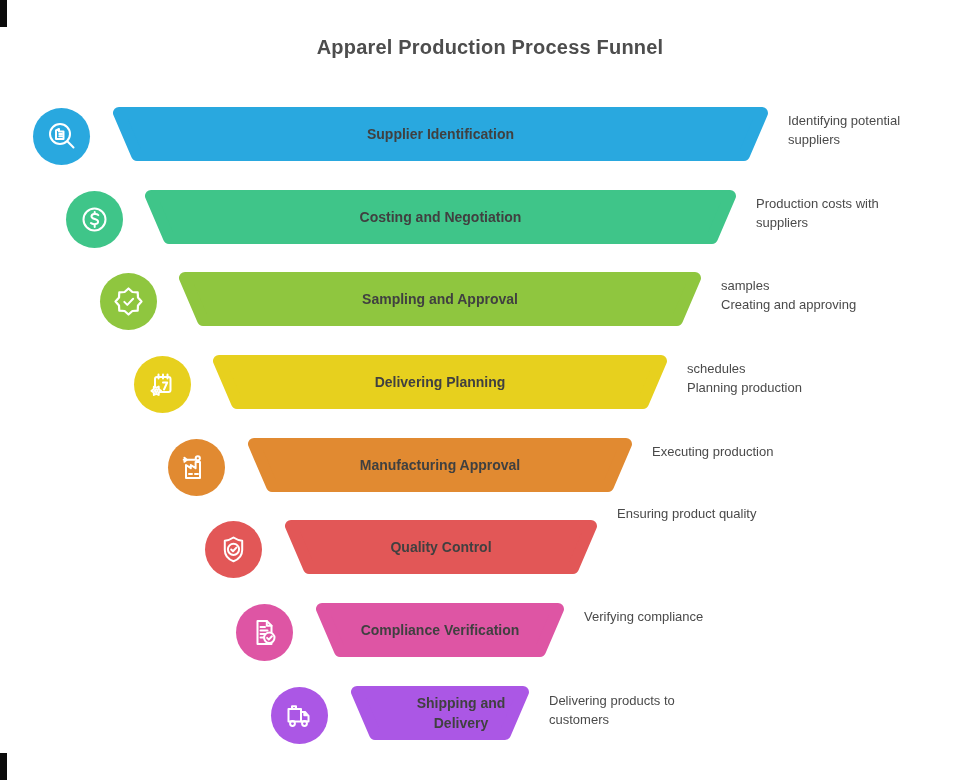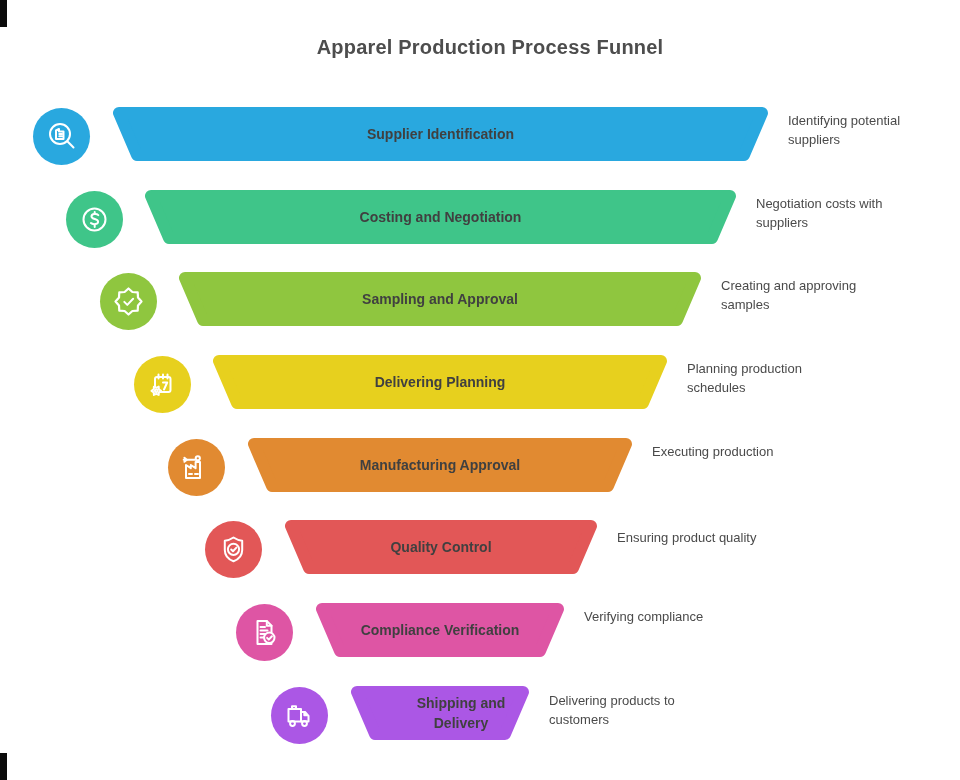--- a/index.html
+++ b/index.html
@@ -62,61 +62,61 @@
       <circle cx="18" cy="18" r="11"></circle>
       <path d="M21.8,13.6 C20.4,12.2 15,11.9 15,14.9 C15,18.2 21.6,16.8 21.6,20.2 C21.6,23.1 16.2,23.2 14.4,21.6"></path>
       <path d="M18.2,10.6 V12.4 M18.2,23.6 V25.4"></path>
     </g>
   </svg>
   <svg class="bar-svg" style="left:144px;top:190px" width="593" height="55">
     <polygon points="7,6 586,6 568,48 25,48" stroke-width="12" stroke-linejoin="round" fill="#3FC589" stroke="#3FC589"></polygon>
   </svg>
   <div class="bar-label" style="left:159px;top:190px;width:563px">Costing and Negotiation</div>
   <div class="desc" style="left:756px;top:194px">
-    <span>Negotiation costs with</span>
+    <span>Production costs with</span>
     <span>suppliers</span>
   </div>
 </div>
 
 <div>
   <svg class="icon-svg" style="left:100px;top:273px" width="57" height="57">
     <circle cx="28.5" cy="28.5" r="28.5" fill="#8FC63F"></circle>
     <g class="icon-art" transform="translate(10.5,10.5)">
       <polygon stroke-width="2.2" points="31,18 27.5,21.9 27.2,27.2 21.9,27.5 18,31 14.1,27.5 8.8,27.2 8.5,21.9 5,18 8.5,14.1 8.8,8.8 14.1,8.5 18,5 21.9,8.5 27.2,8.8 27.5,14.1"></polygon>
       <polyline points="13.8,18.4 16.8,21.4 22.6,15.2"></polyline>
     </g>
   </svg>
   <svg class="bar-svg" style="left:178px;top:272px" width="524" height="55">
     <polygon points="7,6 517,6 499,48 25,48" stroke-width="12" stroke-linejoin="round" fill="#8FC63F" stroke="#8FC63F"></polygon>
   </svg>
   <div class="bar-label" style="left:193px;top:272px;width:494px">Sampling and Approval</div>
   <div class="desc" style="left:721px;top:276px">
+    <span>samples</span>
     <span>Creating and approving</span>
-    <span>samples</span>
   </div>
 </div>
 
 <div>
   <svg class="icon-svg" style="left:134px;top:356px" width="57" height="57">
     <circle cx="28.5" cy="28.5" r="28.5" fill="#E7D01E"></circle>
     <g class="icon-art" transform="translate(10.5,10.5)">
       <rect x="10.5" y="10.5" width="15.5" height="15" rx="2"></rect>
       <path d="M14,8 v4 M18.5,8 v4 M23,8 v4"></path>
       <path d="M18.5,16 h4.2 l-3.2,7"></path>
       <polygon stroke-width="2" points="16.6,24.3 14.4,25.8 14.2,28.46 11.8,27.3 9.4,28.46 9.2,25.8 7,24.3 9.2,22.8 9.4,20.14 11.8,21.3 14.2,20.14 14.4,22.8" fill="#E7D01E"></polygon>
       <circle cx="11.8" cy="24.3" r="1.4"></circle>
     </g>
   </svg>
   <svg class="bar-svg" style="left:212px;top:355px" width="456" height="55">
     <polygon points="7,6 449,6 431,48 25,48" stroke-width="12" stroke-linejoin="round" fill="#E7D01E" stroke="#E7D01E"></polygon>
   </svg>
   <div class="bar-label" style="left:227px;top:355px;width:426px">Delivering Planning</div>
   <div class="desc" style="left:687px;top:359px">
+    <span>schedules</span>
     <span>Planning production</span>
-    <span>schedules</span>
   </div>
 </div>
 
 <div>
   <svg class="icon-svg" style="left:168px;top:439px" width="57" height="57">
     <circle cx="28.5" cy="28.5" r="28.5" fill="#E18A31"></circle>
     <g class="icon-art" transform="translate(10.5,10.5)">
       <path d="M7.5,28.5 V15.5 l4.8,3.2 V15.5 l4.8,3.2 V12.5 h4.4 V28.5 z"></path>
       <path d="M10.5,24.5 h3 M16.5,24.5 h3"></path>
       <circle cx="19.3" cy="8.8" r="2.1"></circle>
@@ -140,21 +140,21 @@
     <g class="icon-art" transform="translate(10.5,10.5)">
       <path d="M18,6 C15.2,7.9 12.2,8.9 9.3,9.2 V18.6 C9.3,24.8 13.9,28.3 18,29.8 C22.1,28.3 26.7,24.8 26.7,18.6 V9.2 C23.8,8.9 20.8,7.9 18,6 z"></path>
       <circle cx="18" cy="17.8" r="5.6"></circle>
       <polyline points="15.7,18 17.5,19.8 20.9,16.1"></polyline>
     </g>
   </svg>
   <svg class="bar-svg" style="left:284px;top:520px" width="314" height="55">
     <polygon points="7,6 307,6 289,48 25,48" stroke-width="12" stroke-linejoin="round" fill="#E25757" stroke="#E25757"></polygon>
   </svg>
   <div class="bar-label" style="left:299px;top:520px;width:284px">Quality Control</div>
-  <div class="desc" style="left:617px;top:528px">
+  <div class="desc" style="left:617px;top:504px">
     <span>Ensuring product quality</span>
     <span></span>
   </div>
 </div>
 
 <div>
   <svg class="icon-svg" style="left:236px;top:604px" width="57" height="57">
     <circle cx="28.5" cy="28.5" r="28.5" fill="#DE55A4"></circle>
     <g class="icon-art" transform="translate(10.5,10.5)">
       <path d="M11,29.5 V6.5 h9.3 l4.7,4.7 V29.5 z"></path>

